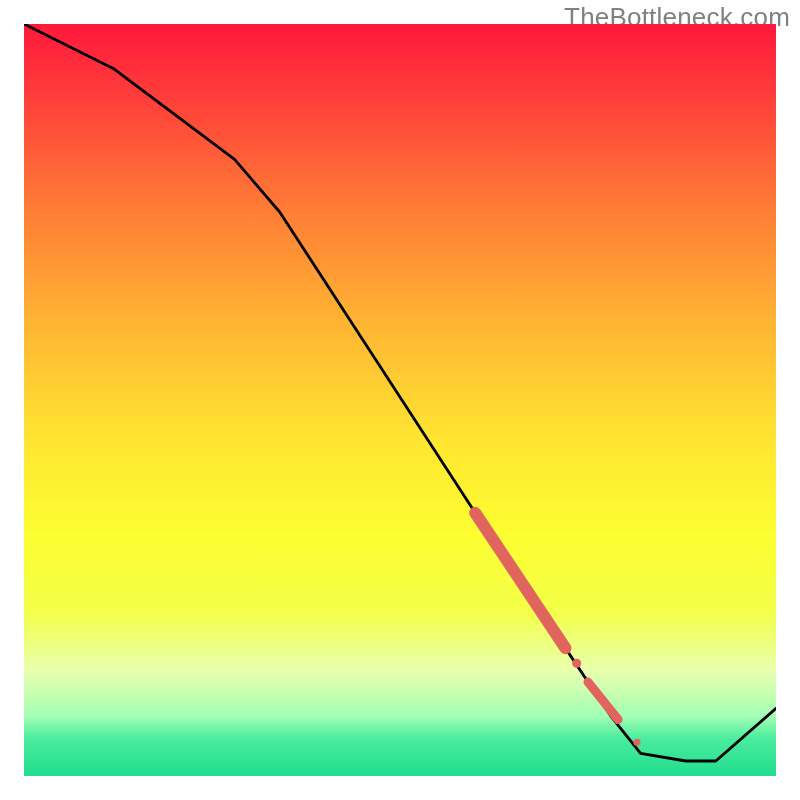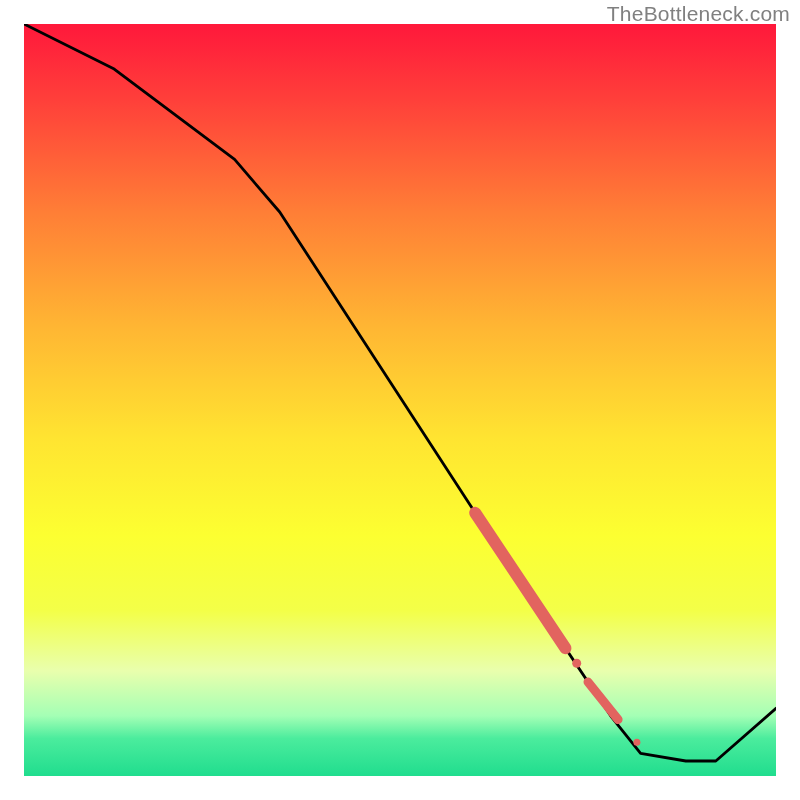--- a/index.html
+++ b/index.html
@@ -23,21 +23,21 @@
     width: 752px;
     height: 752px;
   }
   .plot-area svg {
     display: block;
   }
   .attribution {
     position: absolute;
     top: 2px;
     right: 10px;
-    font-size: 21px;
+    font-size: 26px;
     color: #808080;
     font-weight: normal;
     letter-spacing: 0.2px;
   }
 </style>
 </head>
 <body>
 
 <div class="chart-container">
   <div class="attribution">TheBottleneck.com</div>

